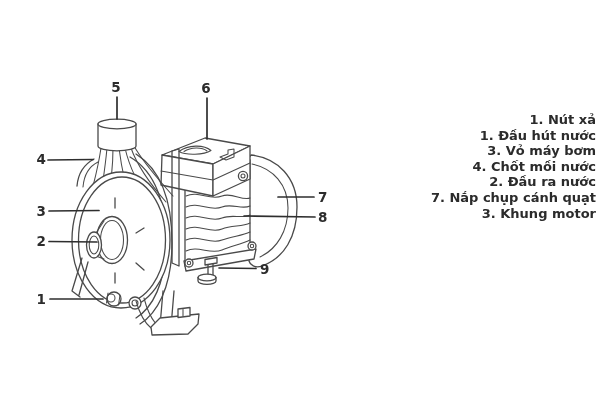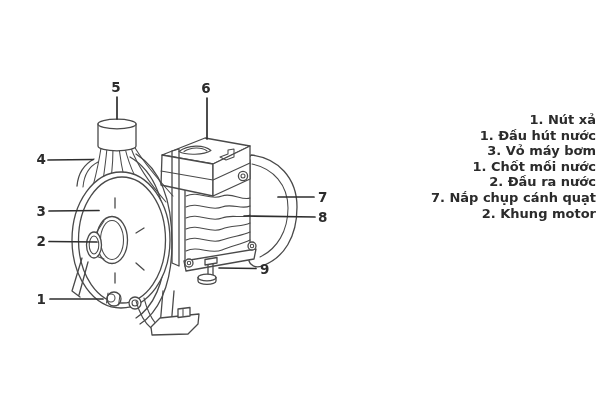--- a/index.html
+++ b/index.html
@@ -164,18 +164,18 @@
           <path class="ld" d="M219,268 L256,268.5"></path>
           <text class="num" x="260" y="273.5">9</text>
         </g>
     </g>
   </svg>
 
   <div class="legend">
     <div class="legend-row">1. Nút xả</div>
     <div class="legend-row">1. Đầu hút nước</div>
     <div class="legend-row">3. Vỏ máy bơm</div>
-    <div class="legend-row">1. Chốt mồi nước</div>
+    <div class="legend-row">4. Chốt mồi nước</div>
     <div class="legend-row">2. Đầu ra nước</div>
     <div class="legend-row">7. Nắp chụp cánh quạt</div>
-    <div class="legend-row">2. Khung motor</div>
+    <div class="legend-row">3. Khung motor</div>
   </div>
 </div>
 
 </body></html>

